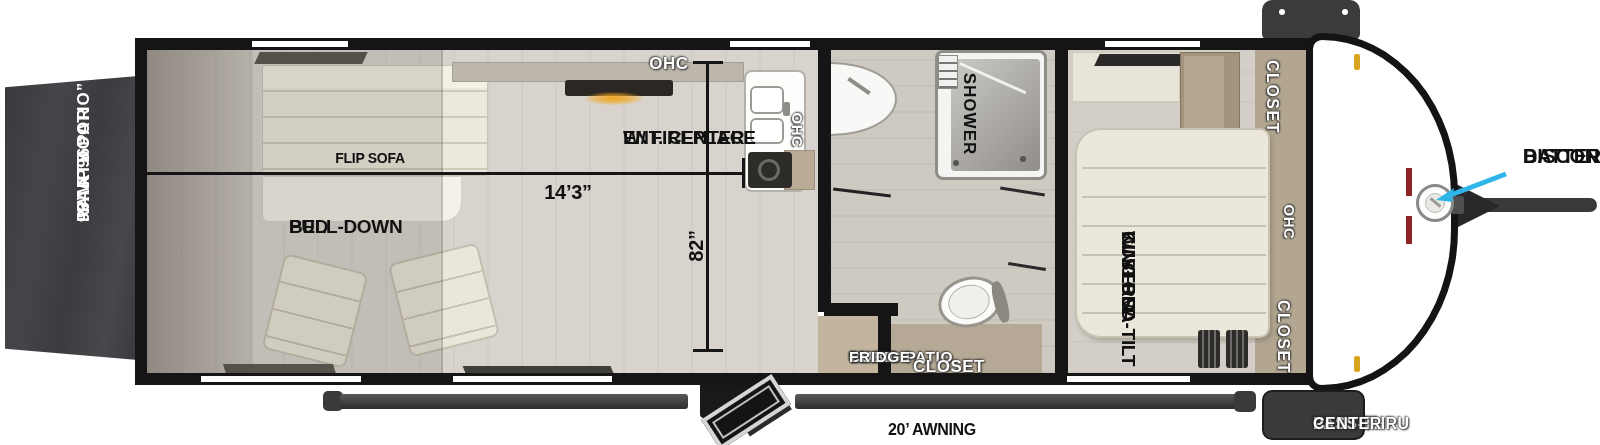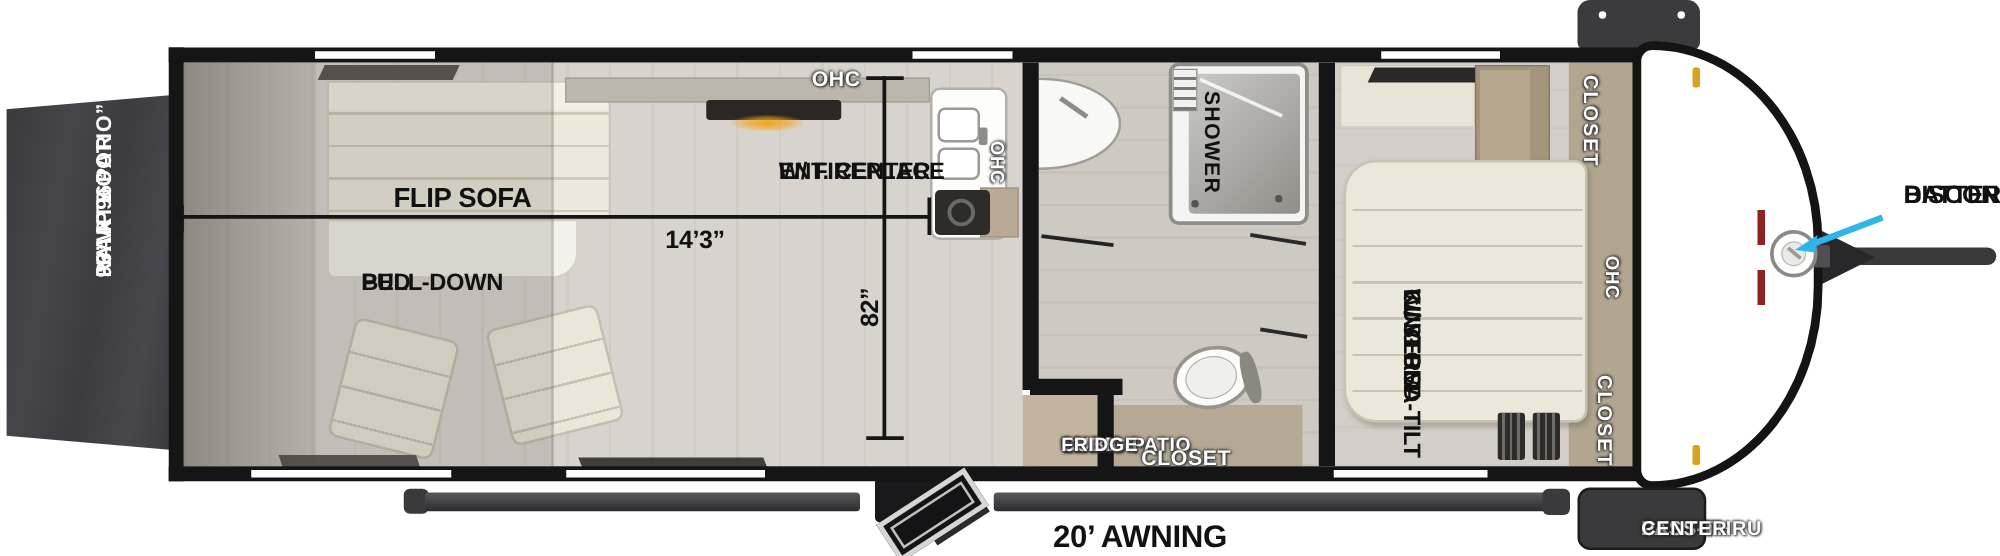--- a/index.html
+++ b/index.html
@@ -145,36 +145,36 @@
 
   
   .lbl{font-weight:700;color:#111;line-height:1.07;text-align:center;white-space:nowrap;z-index:7;
        letter-spacing:-0.3px;}
   .lbl.white{color:#fff;letter-spacing:.5px;
        text-shadow:0 0 2px rgba(40,40,40,.95),1px 1px 2px rgba(40,40,40,.95),-1px -1px 2px rgba(40,40,40,.7);}
   .ctr{transform:translate(-50%,-50%);}
   .rot90{transform:translate(-50%,-50%) rotate(90deg);}
   .rotm90{transform:translate(-50%,-50%) rotate(-90deg);}
   #lbl-ramp{left:72px;top:222px;font-size:17px;line-height:23px;color:#fff;letter-spacing:1px;z-index:2;}
-  #lbl-flipsofa{left:370px;top:158px;font-size:22px;}
+  #lbl-flipsofa{left:370px;top:158px;font-size:14px;}
   #lbl-pulldown{left:289px;top:216px;font-size:19px;line-height:21px;}
-  #lbl-len{left:556px;top:193px;font-size:20px;text-align:right;}
+  #lbl-len{left:568px;top:193px;font-size:20px;text-align:right;}
   #lbl-wid{left:697px;top:246px;font-size:20px;}
   #lbl-ohc-top{left:669px;top:64px;font-size:17px;}
   #lbl-ent{left:623px;top:128px;font-size:19px;line-height:20px;}
   #lbl-kohc{left:797px;top:130px;font-size:15px;}
   #lbl-shower{left:969px;top:114px;font-size:17px;letter-spacing:1px;}
   #lbl-fridge{left:849px;top:348px;font-size:15.5px;line-height:17.5px;}
   #lbl-bcloset{left:949px;top:367px;font-size:17px;}
   #lbl-bed{left:1139px;top:231px;font-size:19px;line-height:21px;}
   #lbl-closet-t{left:1272px;top:97px;font-size:16px;letter-spacing:1.5px;}
   #lbl-ohc-bed{left:1289px;top:222px;font-size:15px;}
   #lbl-closet-b{left:1283px;top:337px;font-size:16px;letter-spacing:1.5px;}
   #lbl-battery{left:1523px;top:144px;font-size:20px;line-height:25px;z-index:8;}
-  #lbl-awning{left:912px;top:430px;font-size:25px;z-index:3;}
+  #lbl-awning{left:932px;top:430px;font-size:16px;z-index:3;}
   #lbl-passthru{left:1313px;top:414px;font-size:16px;line-height:19px;z-index:9;}
 </style>
 </head>
 <body>
 
 <div id="canvas">
 
   <div id="ramp"></div>
   <div id="lbl-ramp" class="lbl rotm90">
     <div>96” X 96”</div>

